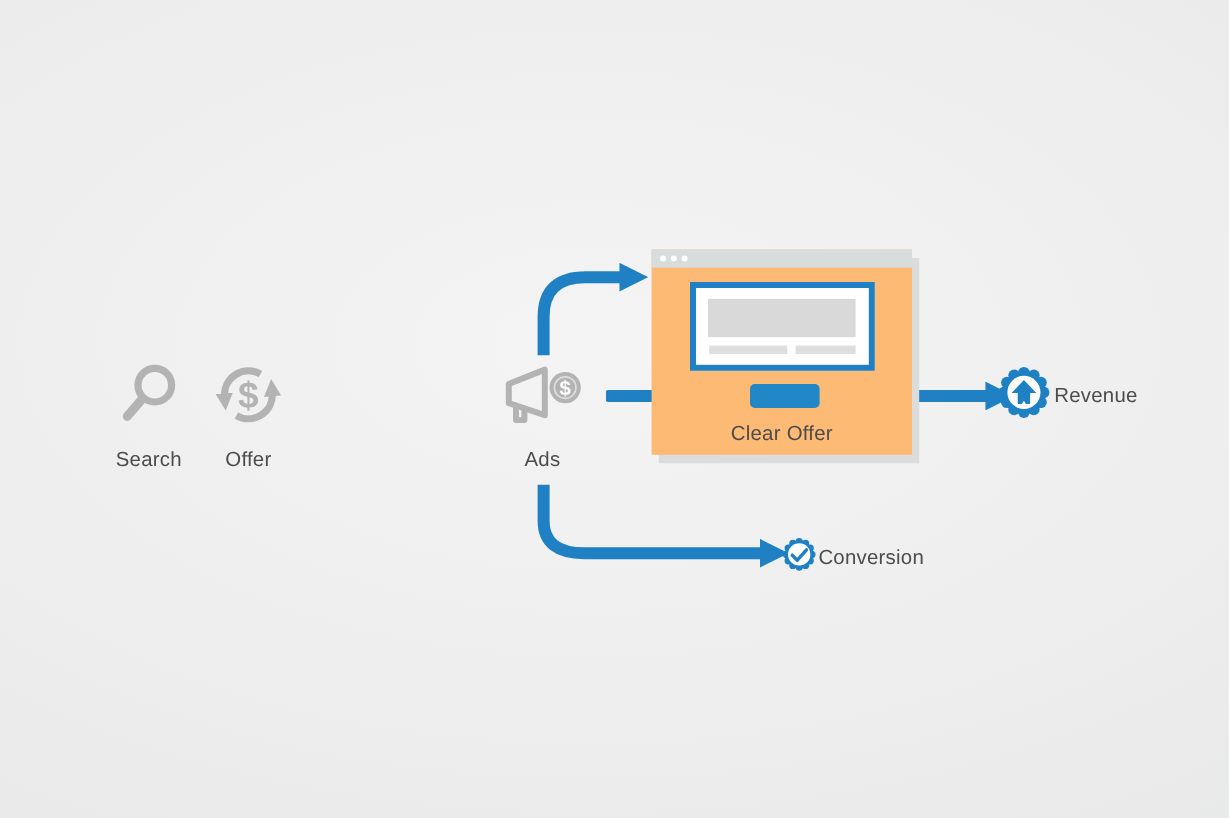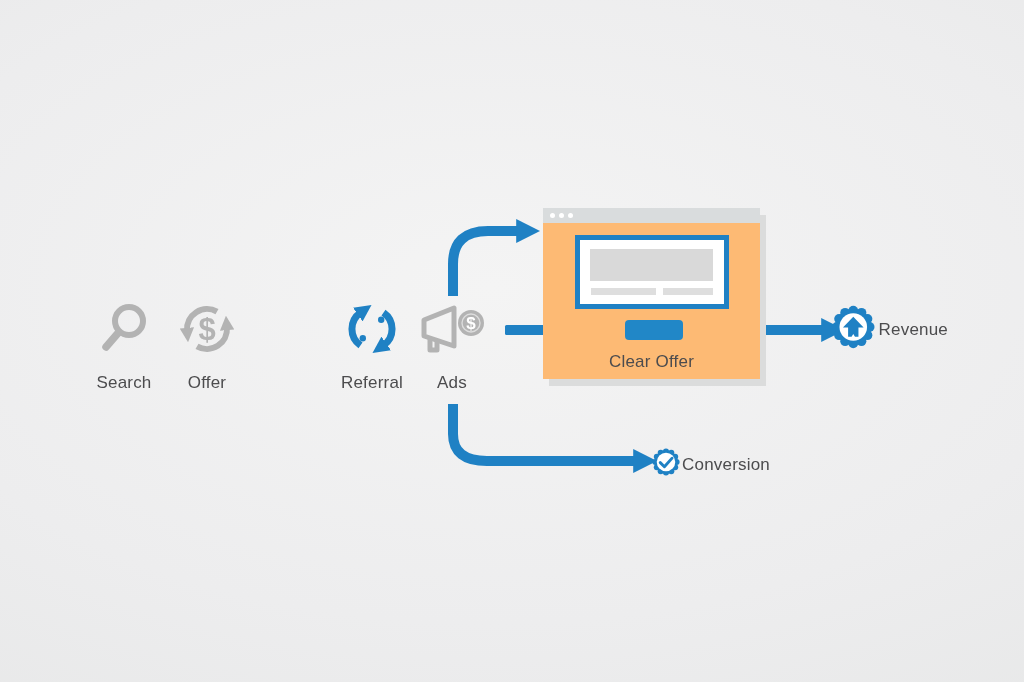--- a/index.html
+++ b/index.html
@@ -81,31 +81,20 @@
         </defs>
         <text x="30" y="40" text-anchor="middle" font-size="31" font-weight="bold" fill="#b3b3b3">$</text>
         <path d="M40,11.7 A20,20 0 0 0 10.1,30.7" fill="none" stroke="#b3b3b3" stroke-width="6" marker-end="url(#headGray)"></path>
         <path d="M20,46.3 A20,20 0 0 0 49.9,27.3" fill="none" stroke="#b3b3b3" stroke-width="6" marker-end="url(#headGray)"></path>
       </svg>
     </div>
     <div class="node-label">Offer</div>
   </div>
 
 
-  <div class="node" style="left:327px">
-    <div class="icon-box">
-      <svg width="60" height="58" viewBox="0 0 60 58">
-        <path d="M18.5,45.4 A20,20 0 0 1 18.5,12.6" fill="none" stroke="#1f81c4" stroke-width="7" marker-end="url(#headBlue)"></path>
-        <path d="M41.5,12.6 A20,20 0 0 1 41.5,45.4" fill="none" stroke="#1f81c4" stroke-width="7" marker-end="url(#headBlue)"></path>
-        <circle cx="39.2" cy="19.8" r="3.2" fill="#1f81c4"></circle>
-        <circle cx="20.8" cy="38.2" r="3.2" fill="#1f81c4"></circle>
-      </svg>
-    </div>
-    <div class="node-label">Referral</div>
-  </div>
 
   <div class="node" style="left:407px">
     <div class="icon-box">
       <svg width="68" height="56" viewBox="0 0 68 56">
         <path d="M6,20 L36,8 L36,46 L6,36 Z" fill="none" stroke="#b3b3b3" stroke-width="5" stroke-linejoin="round"></path>
         <path d="M12,37 L12,50 L19,50 L19,39" fill="none" stroke="#b3b3b3" stroke-width="5" stroke-linejoin="round"></path>
         <circle cx="53" cy="23" r="13" fill="#b3b3b3"></circle>
         <circle cx="53" cy="23" r="9" fill="none" stroke="#ffffff" stroke-width="1.4" opacity="0.55"></circle>
         <text x="53" y="29" text-anchor="middle" font-size="17" font-weight="bold" fill="#ffffff">$</text>
       </svg>

